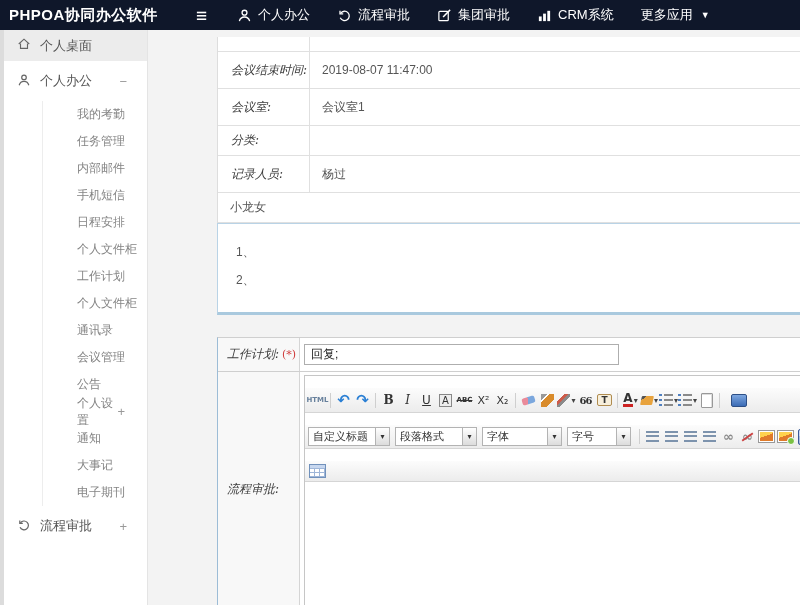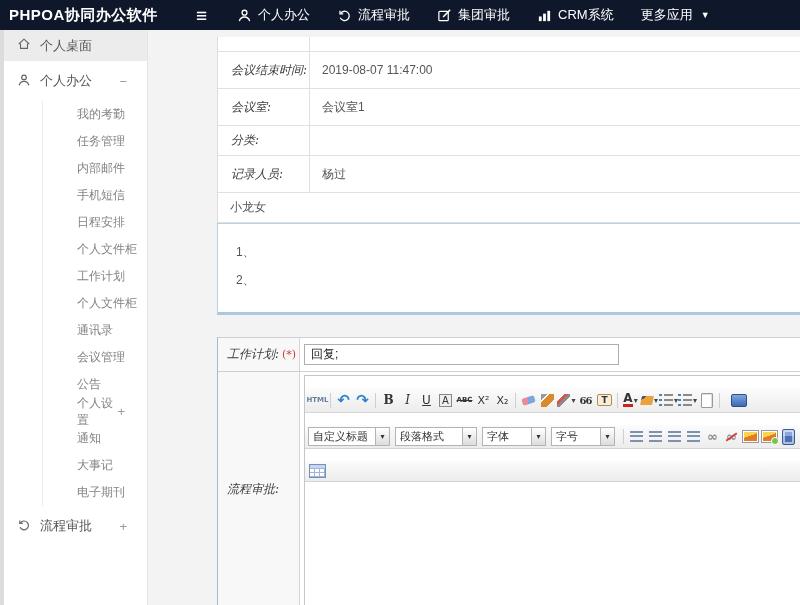--- a/index.html
+++ b/index.html
@@ -111,21 +111,21 @@
       background:linear-gradient(#89a7e0 0 45%,#4c70b8 45%); box-shadow:inset 0 0 0 2px rgba(255,255,255,.55); }
   .e-table::before { content:""; width:15px; height:12px; border:1px solid #7191bb;
       background:linear-gradient(#c7d7ef 0 3px,transparent 3px),
                  repeating-linear-gradient(to right,transparent 0 4px,#9fb6d8 4px 5px),
                  repeating-linear-gradient(to bottom,transparent 0 3px,#9fb6d8 3px 4px),#fff; }
 
   .esel { display:flex; align-items:center; height:19px; border:1px solid #b3b3b3; background:#fff; margin-right:5px; font-size:11px; color:#333; cursor:pointer; }
   .esel .val { padding:0 4px; flex:1; white-space:nowrap; overflow:hidden; }
   .esel .dd { width:14px; height:100%; border-left:1px solid #b3b3b3; background:linear-gradient(#fff,#dcdcdc);
       display:flex; align-items:center; justify-content:center; font-size:8px; color:#333; flex:none; }
-  .w1 { width:82px; } .w2 { width:82px; } .w3 { width:64px; } .w4 { width:64px; }
+  .w1 { width:82px; } .w2 { width:82px; } .w3 { width:80px; } .w4 { width:64px; }
 </style>
 </head>
 <body>
 
 <div class="app">
 
   <div class="topbar">
     <div class="logo">PHPOA协同办公软件</div>
     <span class="hamburger">≡</span>
     <div class="topnav">

